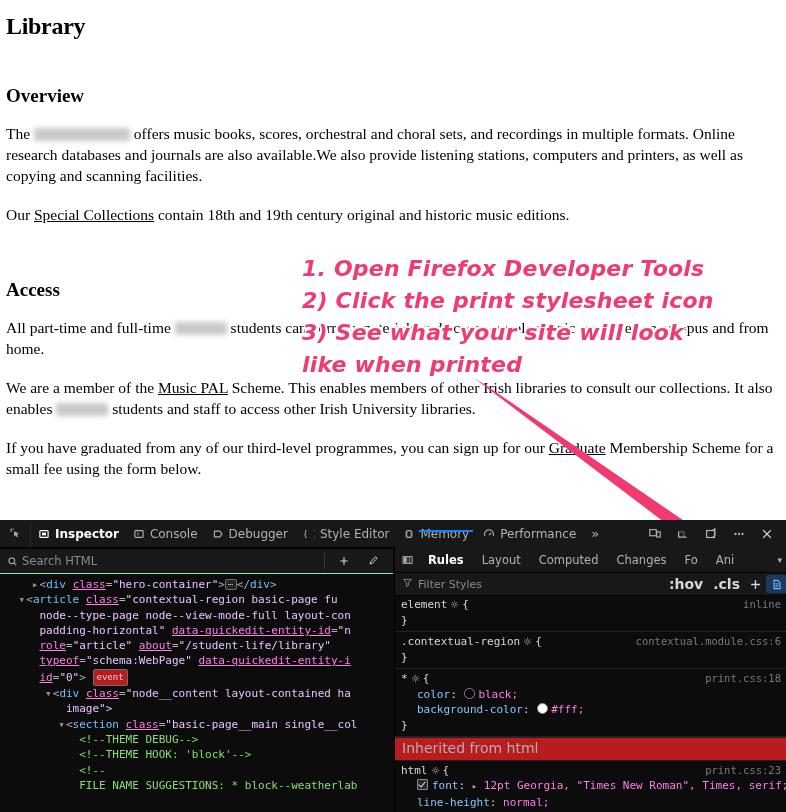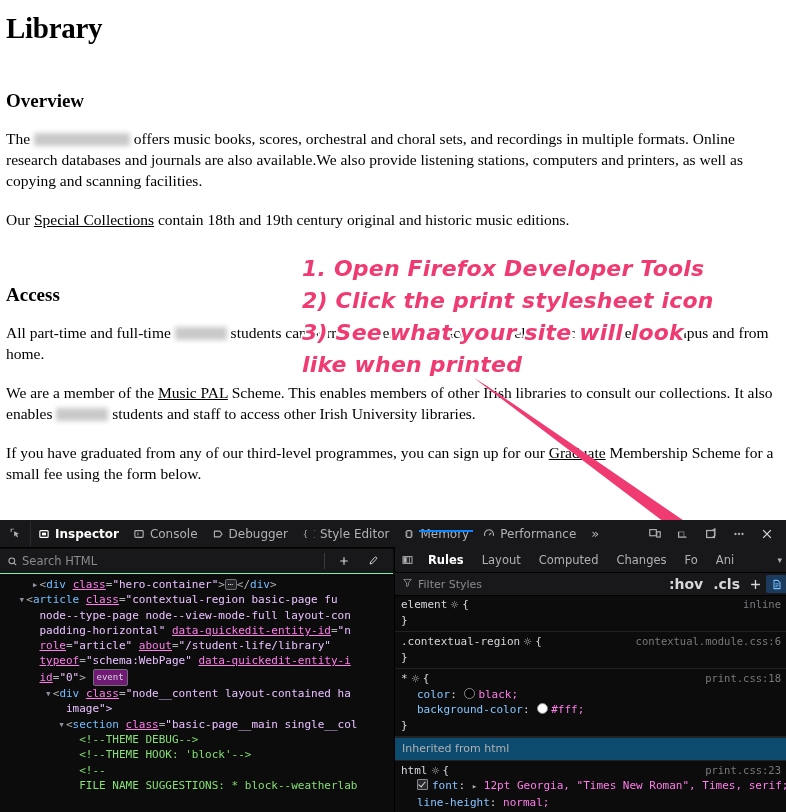--- a/index.html
+++ b/index.html
@@ -9,21 +9,21 @@
     font-family:"Liberation Serif",serif;
   }
   
   #page{
     position:absolute;left:0;top:0;width:786px;height:520px;
     background:#fff;overflow:hidden;
     padding:0 6px;box-sizing:border-box;
   }
   .pg-h1{
     font-family:"Liberation Serif",serif;
-    font-weight:bold;font-size:29px;line-height:1;
+    font-weight:bold;font-size:24px;line-height:1;
     margin:14px 0 0 0;color:#000;letter-spacing:-0.3px;
   }
   .pg-h2{
     font-family:"Liberation Serif",serif;
     font-weight:bold;font-size:19px;line-height:1;color:#000;
   }
   .pg-h2.overview{margin:48px 0 0 0;}
   .pg-h2.access{margin:55px 0 0 0;}
   .pg-p{
     font-size:15.5px;line-height:21px;color:#000;margin:18px 0 0 0;
@@ -122,21 +122,21 @@
   }
   .mrow{white-space:pre;padding-left:4px;}
   .tw{color:#8f8f9d;display:inline-block;width:9px;text-align:center;}
   .tag{color:#75bfff;}
   .attr{color:#ff7de9;text-decoration:underline;}
   .val{color:#e9c1ff;}
   .punct{color:#b1b1b3;}
   .cmt{color:#86de74;}
   .badge-ev{
     display:inline-block;border:1px solid #6f6f73;border-radius:2px;
-    font-size:9px;padding:0 3px;color:#d7d7db;background:#701a75;
+    font-size:9px;padding:0 3px;color:#d7d7db;background:#b91c1c;
     vertical-align:1px;
   }
   .ellip{
     display:inline-block;border:1px solid #6f6f73;border-radius:2px;
     font-size:8px;padding:0 2px;color:#d7d7db;background:#242428;
     vertical-align:1px;letter-spacing:1px;line-height:9px;
   }
 
   
   .dt-right{
@@ -180,22 +180,22 @@
   .brace{color:#d7d7db;padding-left:6px;}
   .swatch{
     display:inline-block;width:9px;height:9px;border-radius:50%;
     border:1px solid #8a8a8d;vertical-align:-1px;margin:0 3px 0 1px;
   }
   .gear{
     display:inline-block;width:9px;height:9px;vertical-align:-1px;margin:0 3px;
     opacity:.85;
   }
   .inherit-bar{
-    background:#0c4a6e;color:#b1b1b3;font-family:"DejaVu Sans",sans-serif;
-    font-size:11px;padding:3px 0 3px 7px;border-bottom:1px solid #222225;
+    background:#b91c1c;color:#b1b1b3;font-family:"DejaVu Sans",sans-serif;
+    font-size:14px;padding:3px 0 3px 7px;border-bottom:1px solid #222225;
     border-top:1px solid #222225;
   }
   .cbx{
     display:inline-block;width:9px;height:9px;border:1px solid #8a8a8d;
     border-radius:1px;vertical-align:-1px;margin-right:4px;position:relative;
     background:#2a2a2e;
   }
   .cbx:after{
     content:"";position:absolute;left:2px;top:0px;width:3px;height:6px;
     border:solid #d7d7db;border-width:0 1.4px 1.4px 0;transform:rotate(40deg);

